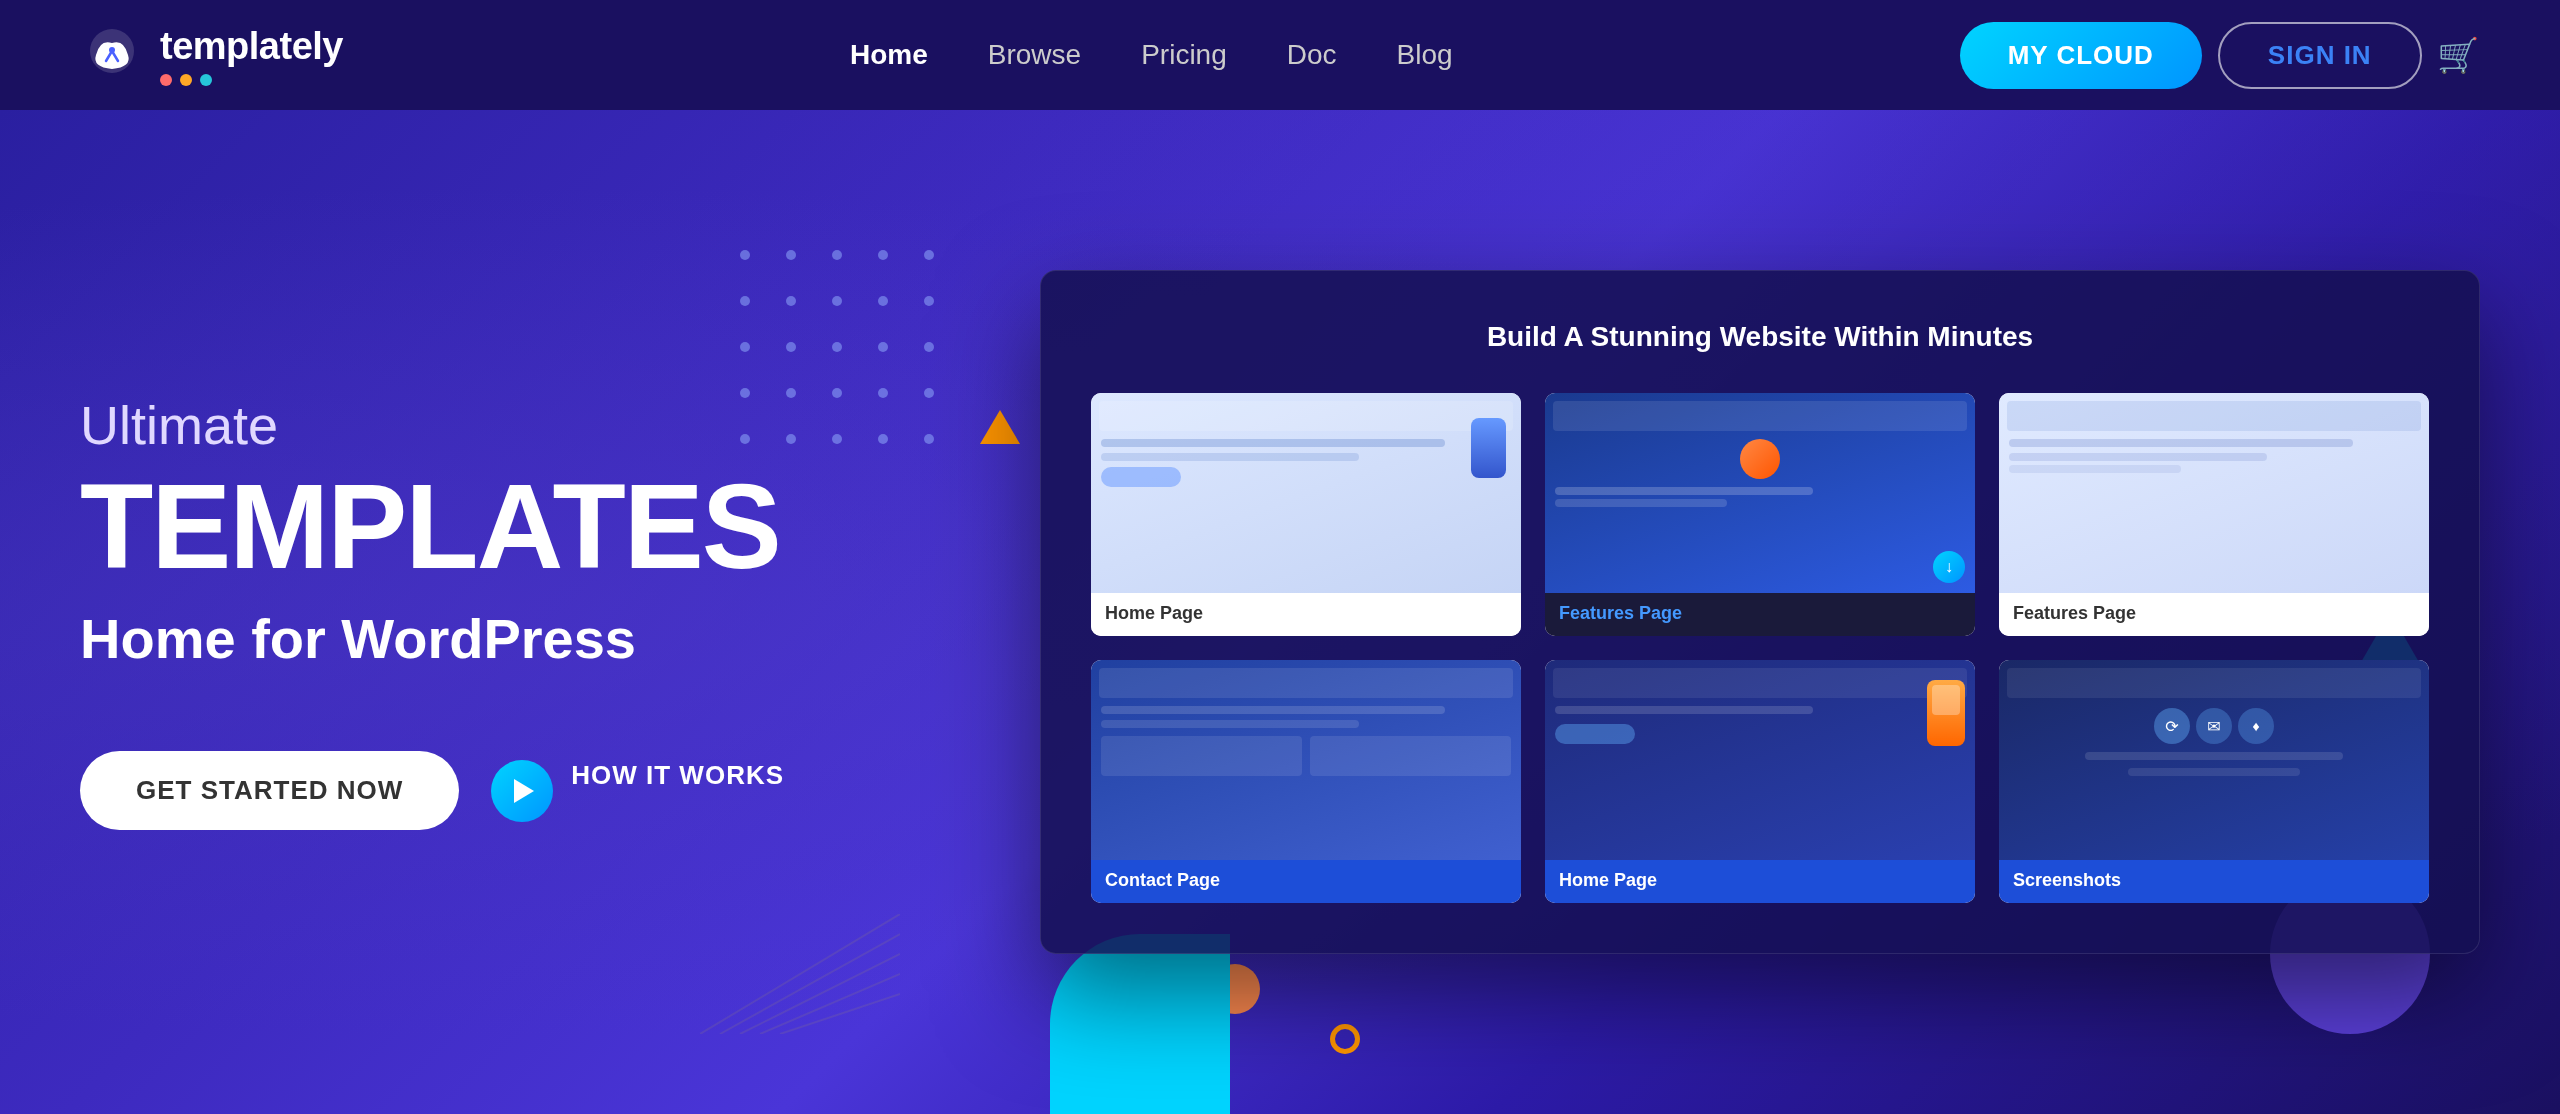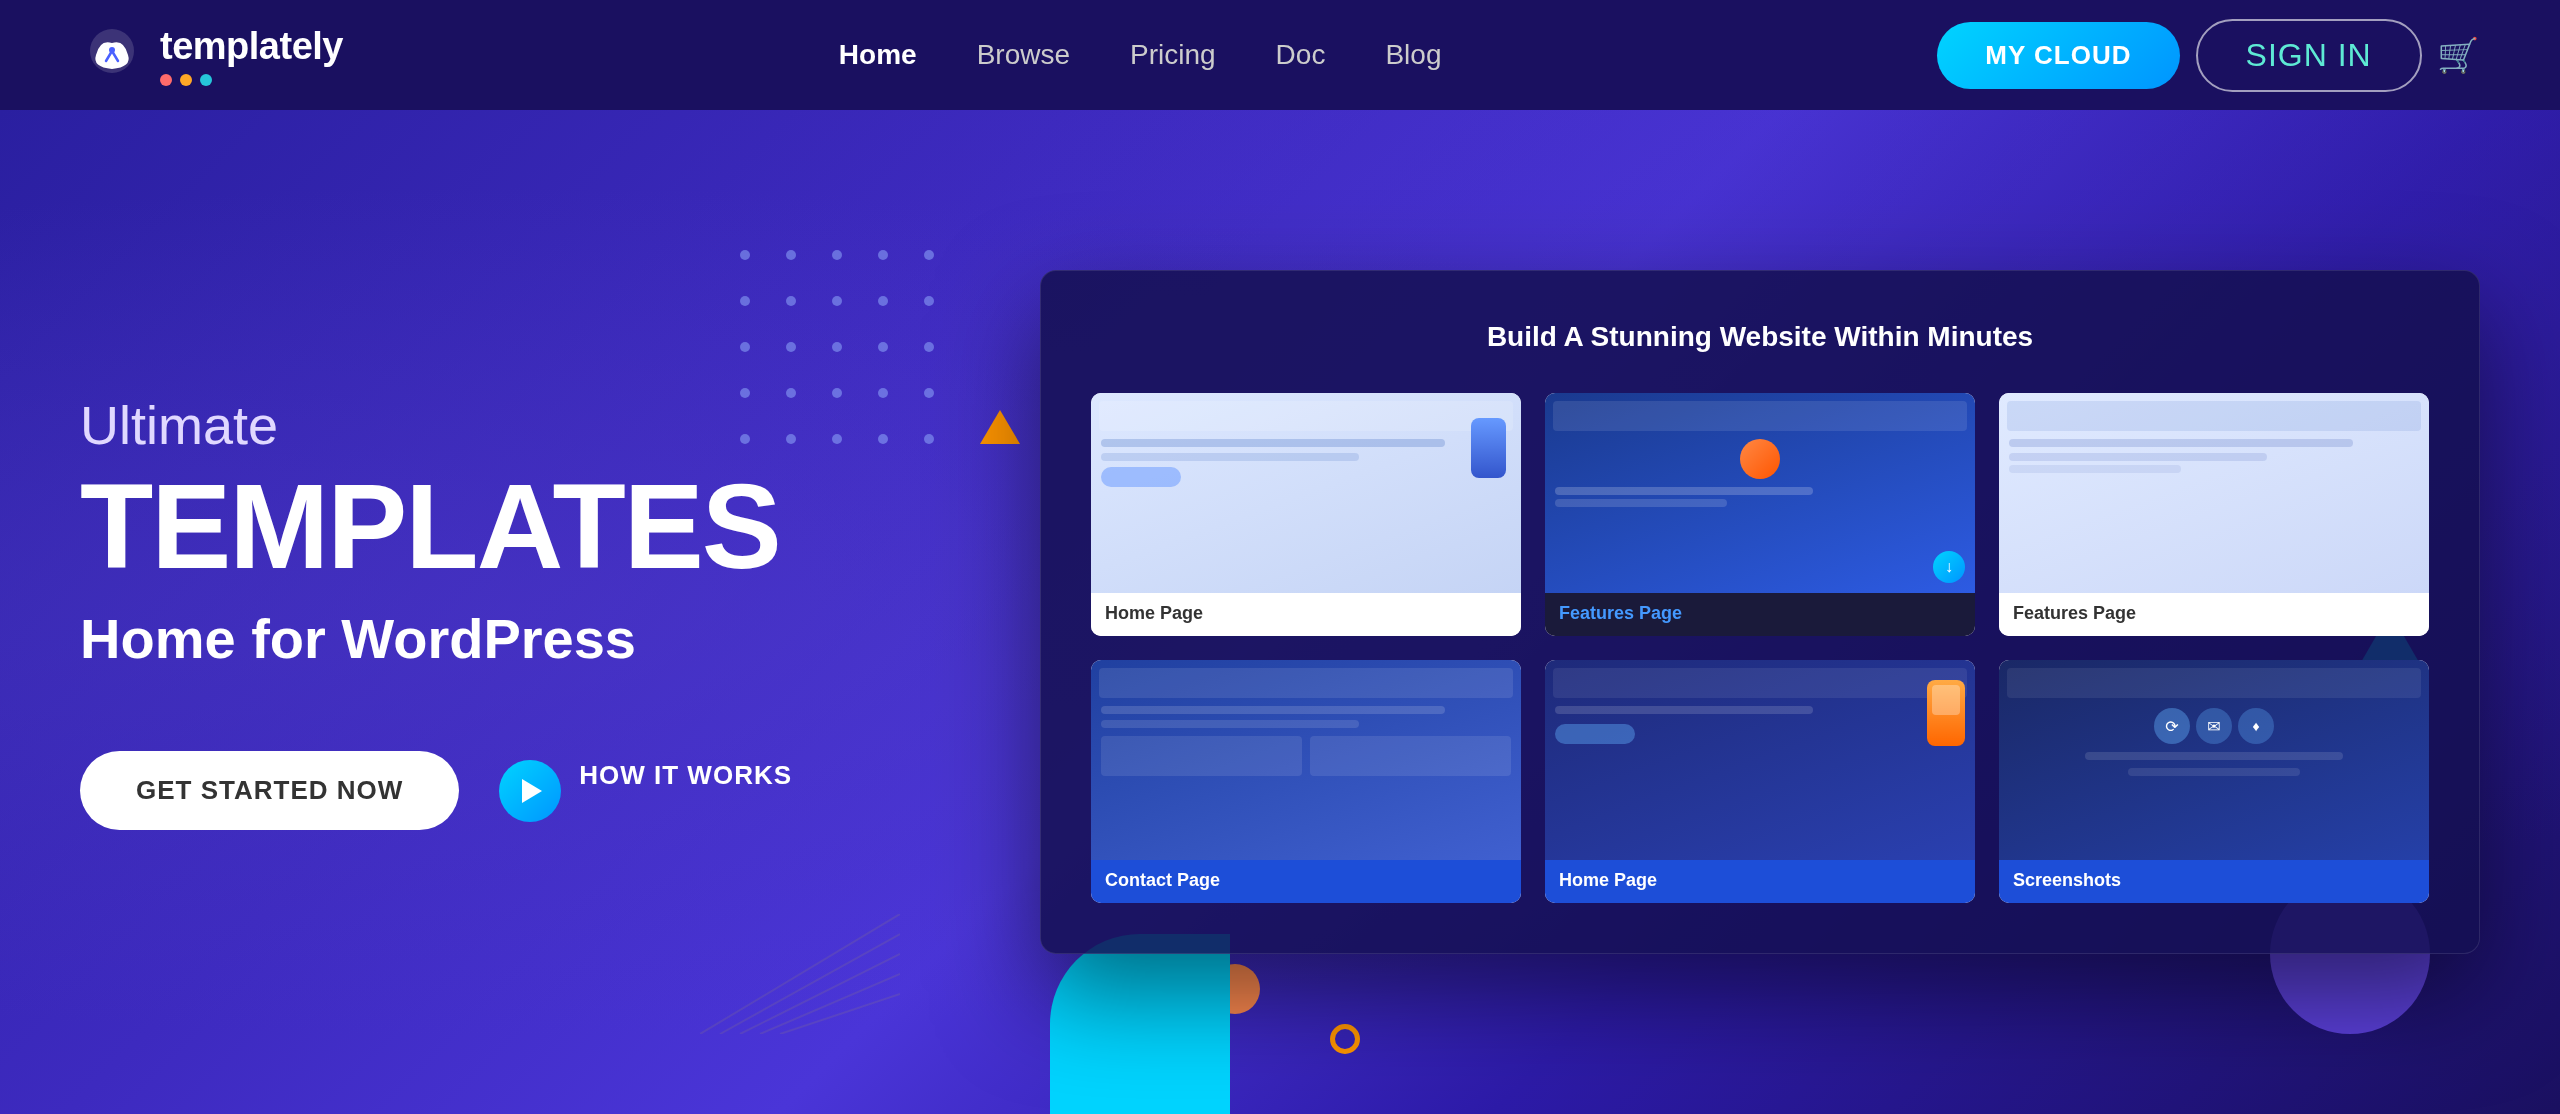--- a/index.html
+++ b/index.html
@@ -75,26 +75,26 @@
       border: none;
       border-radius: 50px;
       padding: 18px 48px;
       font-size: 26px;
       font-weight: 700;
       cursor: pointer;
       letter-spacing: 1px;
     }
     .btn-sign-in {
       background: transparent;
-      color: #5eead4;
+      color: #3b82f6;
       border: 2px solid rgba(255,255,255,0.6);
       border-radius: 50px;
       padding: 16px 48px;
-      font-size: 32px;
-      font-weight: 400;
+      font-size: 26px;
+      font-weight: 700;
       cursor: pointer;
       letter-spacing: 1px;
     }
     .cart-icon {
       color: #fff;
       font-size: 34px;
       cursor: pointer;
     }
 
     
@@ -224,21 +224,21 @@
     .hero-desc {
       font-size: 56px;
       font-weight: 700;
       color: #fff;
       margin-bottom: 80px;
     }
 
     .hero-buttons {
       display: flex;
       align-items: center;
-      gap: 40px;
+      gap: 32px;
     }
     .btn-get-started {
       background: #fff;
       color: #333;
       border: none;
       border-radius: 50px;
       padding: 24px 56px;
       font-size: 26px;
       font-weight: 700;
       cursor: pointer;

